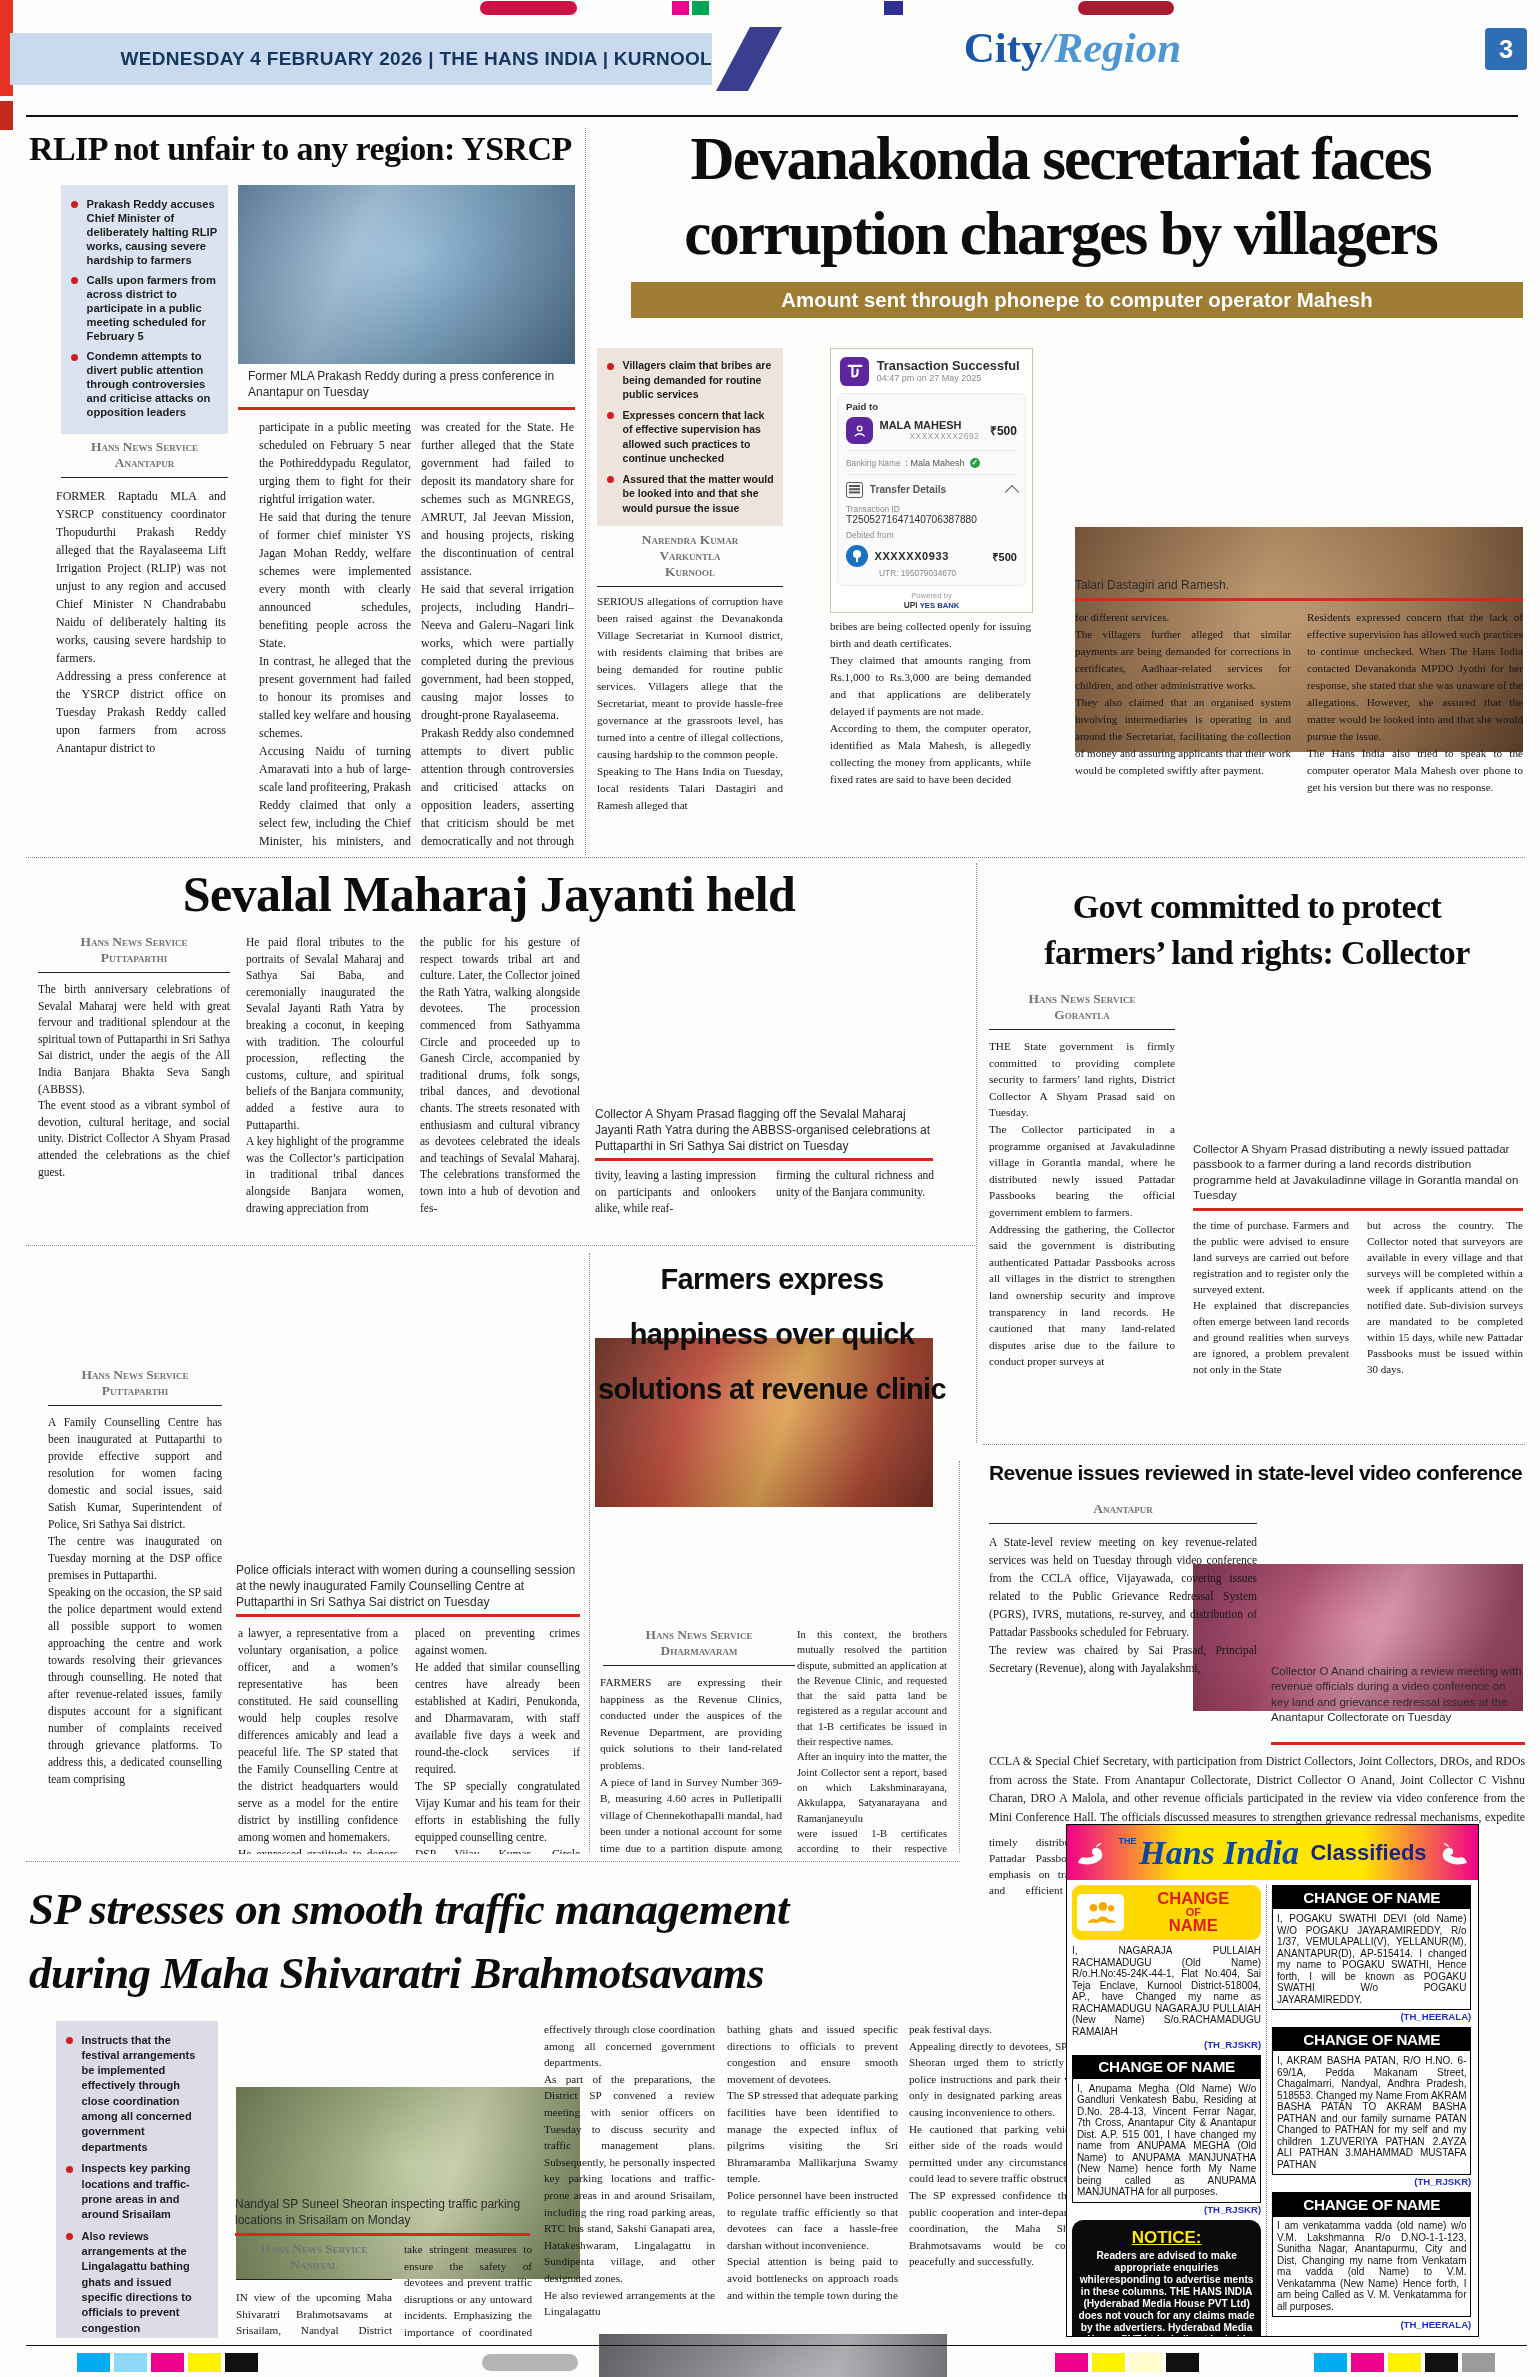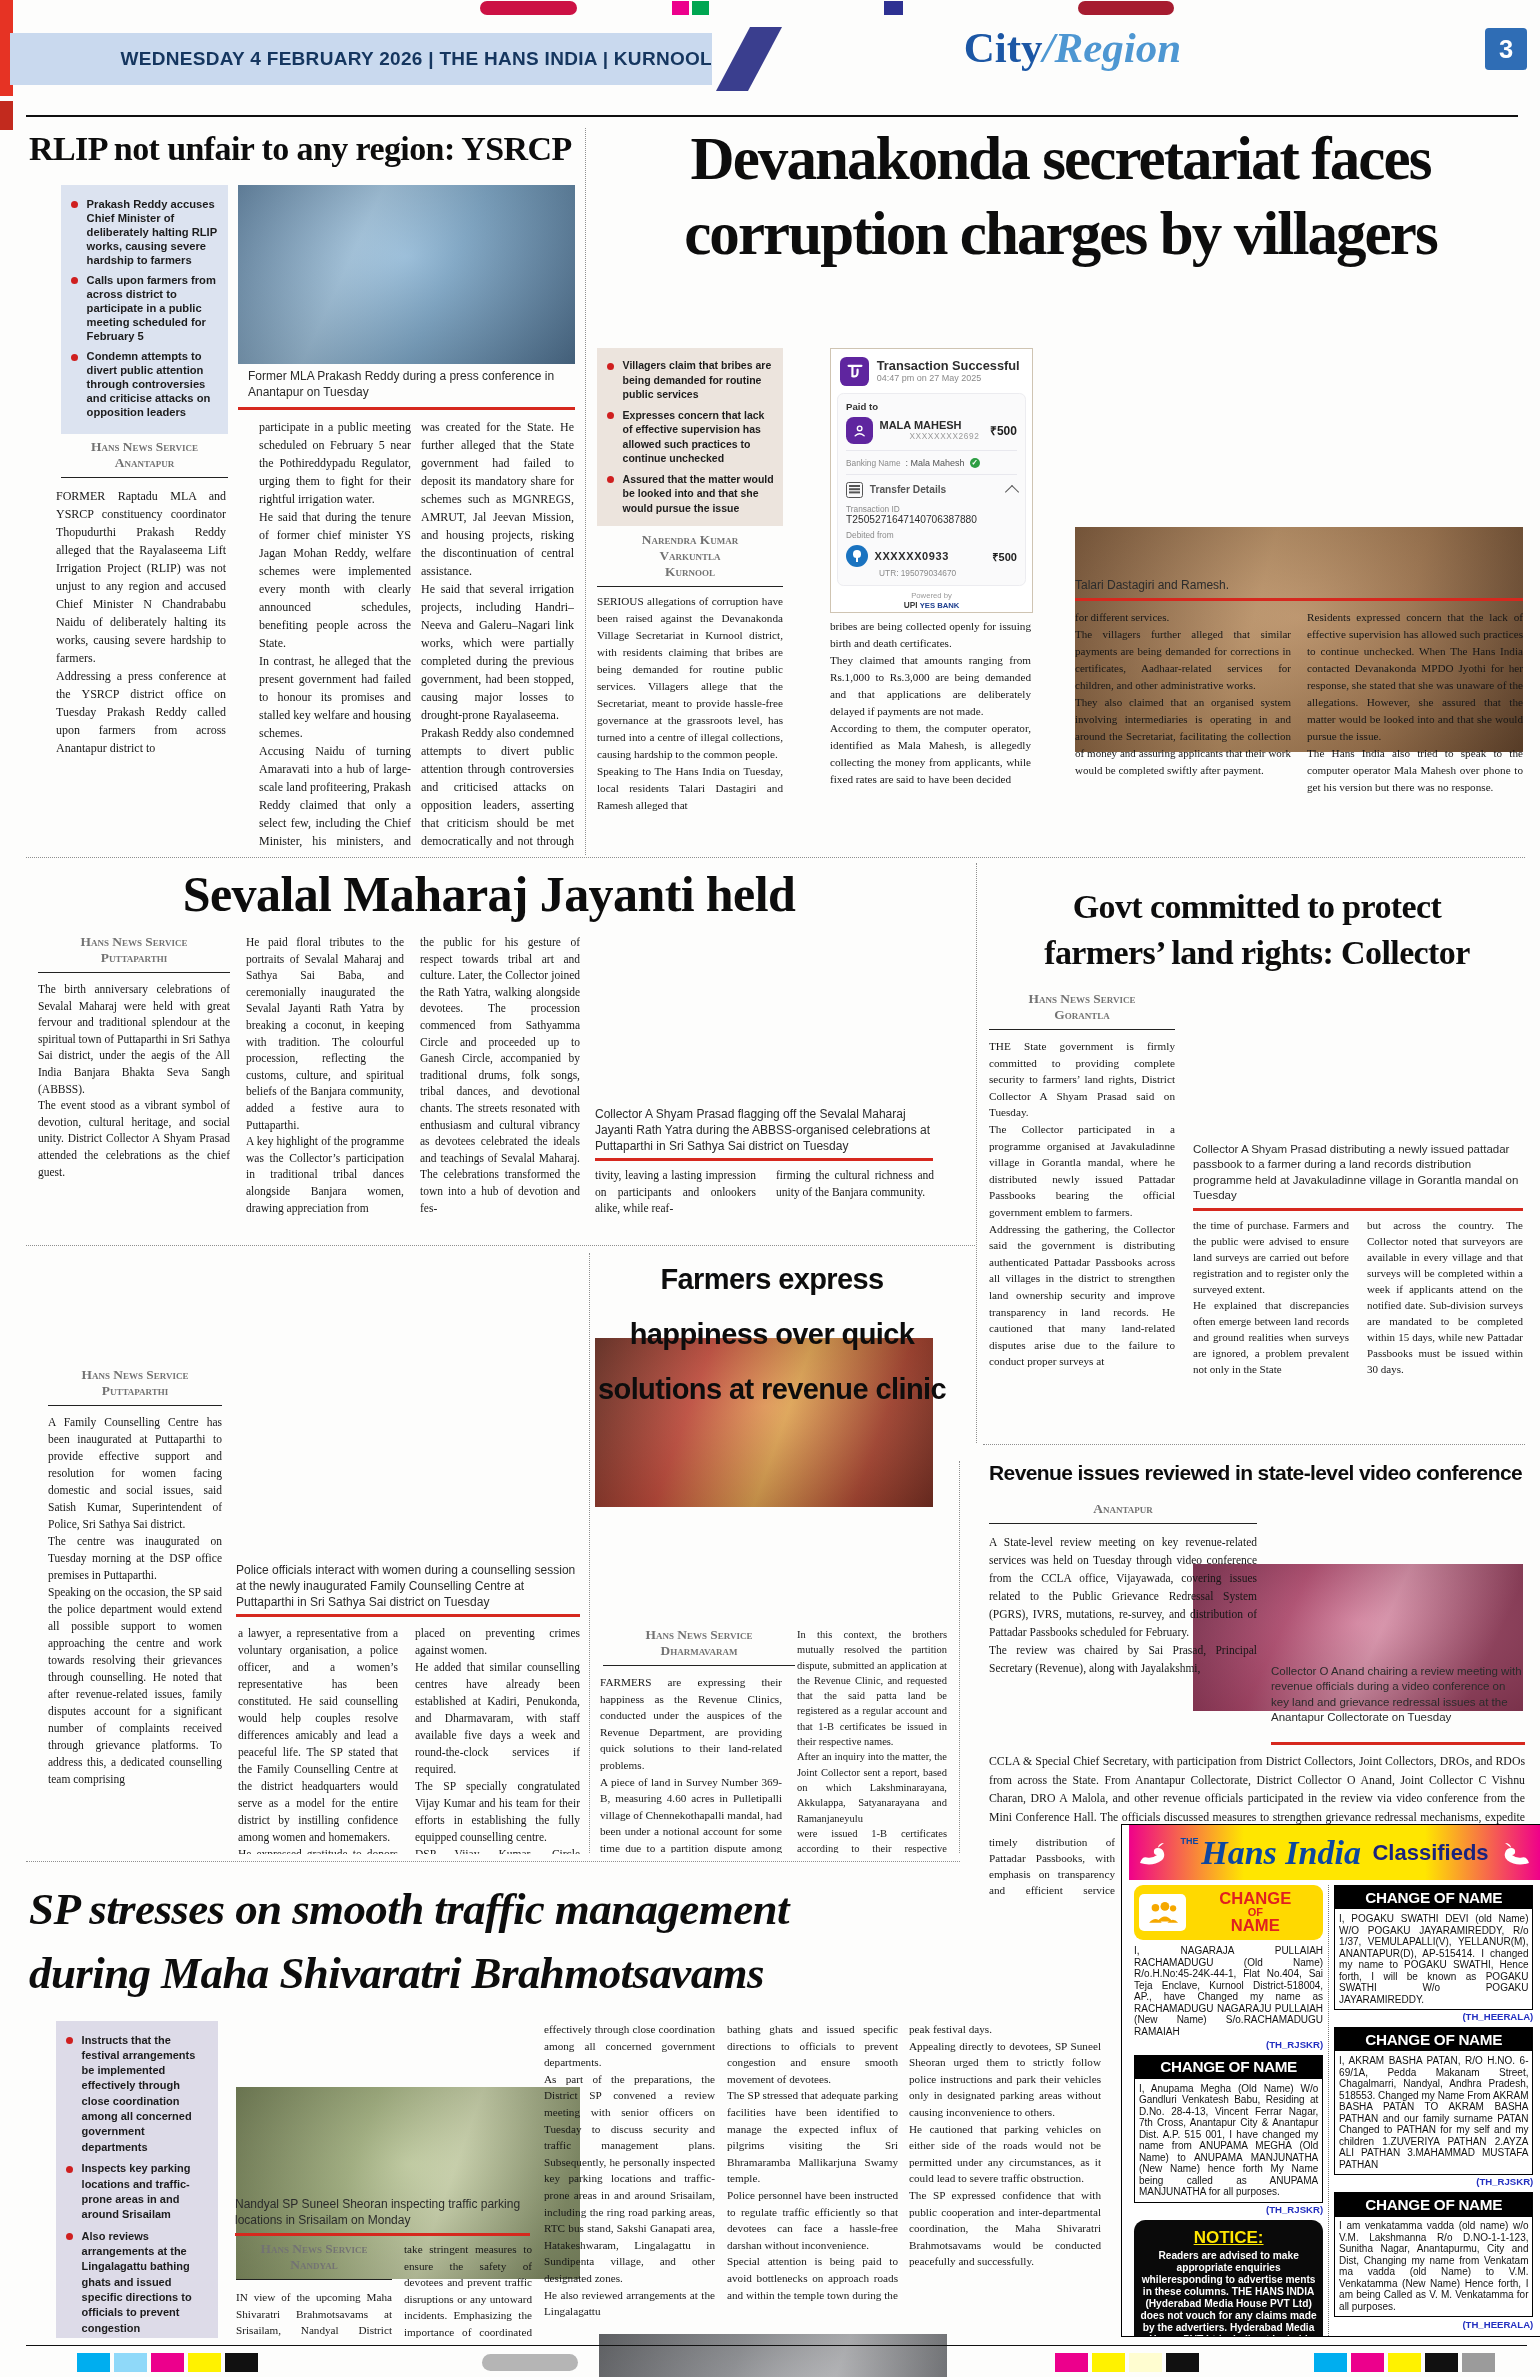--- a/index.html
+++ b/index.html
@@ -143,20 +143,23 @@
 In contrast, he alleged that the present government had failed to honour its promises and stalled key welfare and housing schemes.
 Accusing Naidu of turning Amaravati into a hub of large-scale land profiteering, Prakash Reddy claimed that only a select few, including the Chief Minister, his ministers, and close associates, benefited, while no real wealth</div>
   <div class="abs col" style="left:421px;top:418px;width:153px;height:434px;">was created for the State.  He further alleged that the State government had failed to deposit its mandatory share for schemes such as MGNREGS, AMRUT, Jal Jeevan Mission, and housing projects, risking the discontinuation of central assistance.
 He said that several irrigation projects, including Handri–Neeva and Galeru–Nagari link works, which were partially completed during the previous government, had been stopped, causing major losses to drought-prone Rayalaseema.
 Prakash Reddy also condemned attempts to divert public attention through controversies and criticised attacks on opposition leaders, asserting that criticism should be met democratically and not through intimidation.</div>
 
   <div class="abs dotV" style="left:585px;top:128px;height:727px;"></div>
 
   <div class="abs hl hl-serif center pre" style="left:597px;top:121px;width:927px;height:155px;font-size:61px;line-height:75px;letter-spacing:-1.9px;">Devanakonda secretariat faces
 corruption charges by villagers</div>
+  <div class="abs strap" style="left:631px;top:282px;width:892px;height:36px;">
+    <span style="font-size:20.4px;">Amount sent through phonepe to computer operator Mahesh</span>
+  </div>
   <div class="abs bbox" style="left:597px;top:348px;width:186px;height:178px;background:#ece4dd;padding:10.2px 9px;box-sizing:border-box;font-size:10.5px;line-height:14.4px;">
     <ul>
       <li><span class="dot"></span><span>Villagers claim that bribes are being demanded for routine public services</span></li>
       <li><span class="dot"></span><span>Expresses concern that lack of effective supervision has allowed such practices to continue unchecked</span></li>
       <li><span class="dot"></span><span>Assured that the matter would be looked into and that she would pursue the issue</span></li>
     </ul>
   </div>
   <div class="abs byline" style="left:597px;top:532px;width:186px;">
     <span class="pl">Narendra Kumar</span>
     <span class="pl">Varkuntla</span>
@@ -344,21 +347,21 @@
 He also reviewed arrangements at the Lingalagattu</div>
   <div class="abs col" style="left:727px;top:2021px;width:171px;height:317px;font-size:11.2px;line-height:16.6px;">bathing ghats and issued specific directions to officials to prevent congestion and ensure smooth movement of devotees.
 The SP stressed that adequate parking facilities have been identified to manage the expected influx of pilgrims visiting the Sri Bhramaramba Mallikarjuna Swamy temple.
 Police personnel have been instructed to regulate traffic efficiently so that devotees can face a hassle-free darshan without inconvenience.
 Special attention is being paid to avoid bottlenecks on approach roads and within the temple town during the</div>
   <div class="abs col" style="left:909px;top:2021px;width:192px;height:317px;font-size:11.2px;line-height:16.6px;">peak festival days.
 Appealing directly to devotees, SP Suneel Sheoran urged them to strictly follow police instructions and park their vehicles only in designated parking areas without causing inconvenience to others.
 He cautioned that parking vehicles on either side of the roads would not be permitted under any circumstances, as it could lead to severe traffic obstruction.
 The SP expressed confidence that with public cooperation and inter-departmental coordination, the Maha Shivaratri Brahmotsavams would be conducted peacefully and successfully.</div>
 
-  <div class="abs cl-box" style="left:1121px;top:1824px;width:411px;height:511px;padding-left:7px;">
+  <div class="abs cl-box" style="left:1066px;top:1824px;width:411px;height:511px;">
     <div class="cl-head">
       <svg width="34" height="28" viewBox="0 0 54 44">
           <path d="M8 38 q20 6 34 -4 q6 -5 4 -12 q-2 -8 -10 -8 q-6 0 -6 6 q0 5 5 5 q-8 6 -16 4 q-8 -2 -11 9z M36 14 q2 -8 10 -8" fill="#fff"></path>
         </svg>
       <div>
         <span class="cl-the">THE</span>
         <span class="cl-brand">Hans India</span>
       </div>
       <div class="cl-title">Classifieds</div>
       <svg width="34" height="28" viewBox="0 0 54 44" style="transform:scaleX(-1);">

